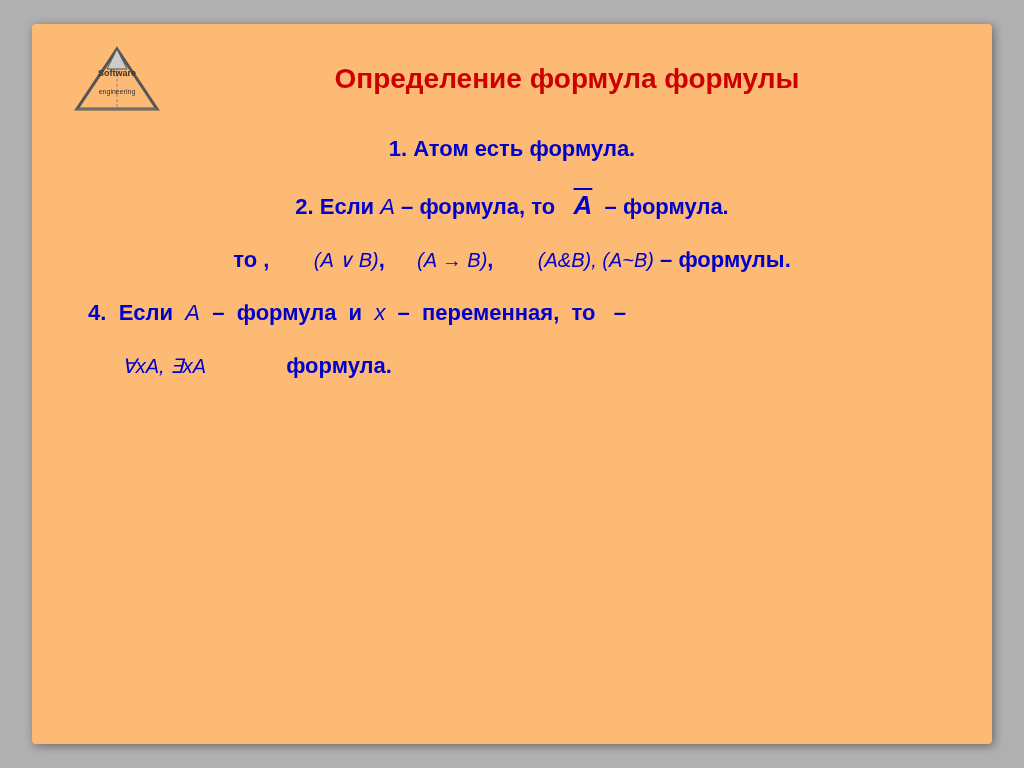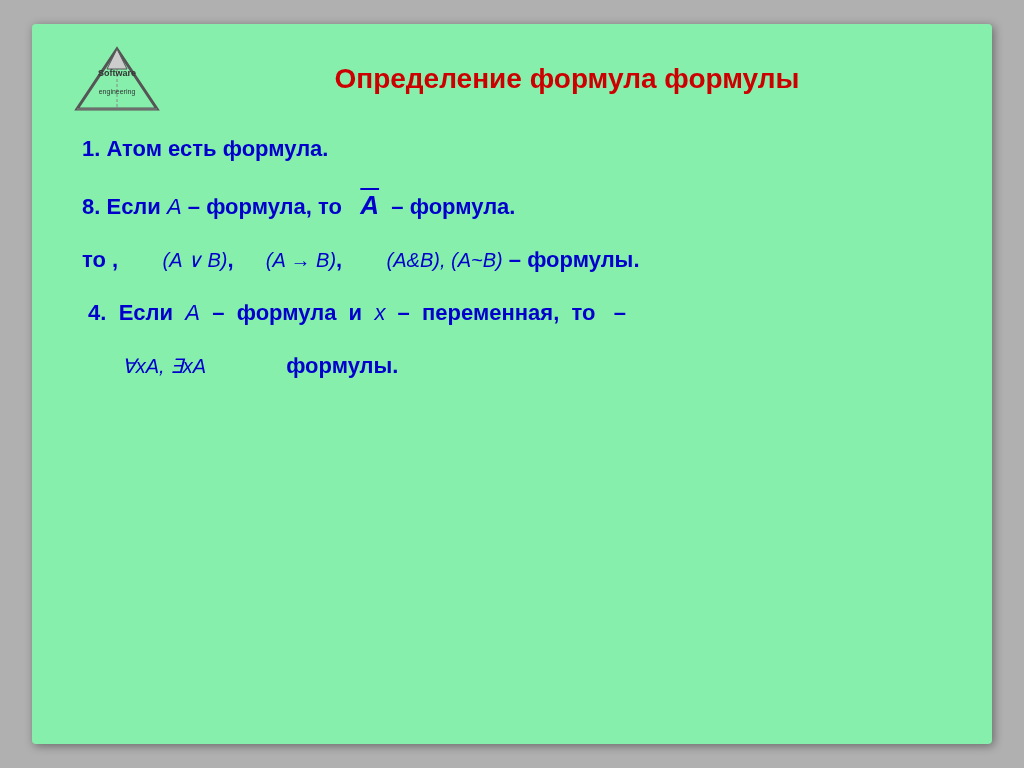--- a/index.html
+++ b/index.html
@@ -10,21 +10,21 @@
       background: #b0b0b0;
       display: flex;
       align-items: center;
       justify-content: center;
       font-family: Arial, sans-serif;
     }
 
     .slide {
       width: 960px;
       height: 720px;
-      background: #86efac;
+      background: #fdba74;
       border-radius: 4px;
       box-shadow: 2px 2px 10px rgba(0,0,0,0.4);
       position: relative;
       padding: 20px 40px 20px 40px;
     }
 
     .header {
       display: flex;
       align-items: center;
       margin-bottom: 20px;
@@ -53,20 +53,21 @@
     .content {
       padding: 0 10px;
     }
 
     .line {
       margin-bottom: 22px;
       font-size: 22px;
       color: #0000cc;
       font-weight: bold;
       line-height: 1.4;
+      text-align: center;
     }
 
     .italic {
       font-style: italic;
       font-weight: normal;
     }
 
     .overline {
       text-decoration: overline;
       font-style: italic;
@@ -114,31 +115,31 @@
     <div class="title">Определение формула формулы</div>
   </div>
 
   <div class="content">
 
     <div class="line">
       <span>1. Атом есть формула.</span>
     </div>
 
     <div class="line">
-      <span>8. Если </span><span class="italic">A</span><span> – формула, то &nbsp;&nbsp;</span><span class="overline">A</span><span> &nbsp;– формула.</span>
+      <span>2. Если </span><span class="italic">A</span><span> – формула, то &nbsp;&nbsp;</span><span class="overline">A</span><span> &nbsp;– формула.</span>
     </div>
 
 
     <div class="line">
       <span>то , &nbsp;&nbsp;</span><span class="formula-inline">(A ∨ B)</span><span>, </span><span class="formula-inline">(A → B)</span><span>,&nbsp;&nbsp; <span class="formula-inline">(A&amp;B), (A~B)</span> – формулы.</span>
     </div>
 
     <div class="line" style="display:flex; align-items: baseline;">
       <span>&nbsp;4.&nbsp; Если &nbsp;<span class="italic">A</span>&nbsp; – &nbsp;формула &nbsp;и &nbsp;<span class="italic">х</span>&nbsp; – &nbsp;переменная, &nbsp;то &nbsp;&nbsp;–</span>
     </div>
     <div style="display:flex; align-items:baseline; ">
       <span class="forall-line">∀x<span class="italic">А</span>, ∃x<span class="italic">А</span></span>
-      <span class="line" style="margin-bottom:0; margin-left: 80px;">формулы.</span>
+      <span class="line" style="margin-bottom:0; margin-left: 80px;">формула.</span>
     </div>
 
   </div>
 
 </div>
 
 </body></html>

